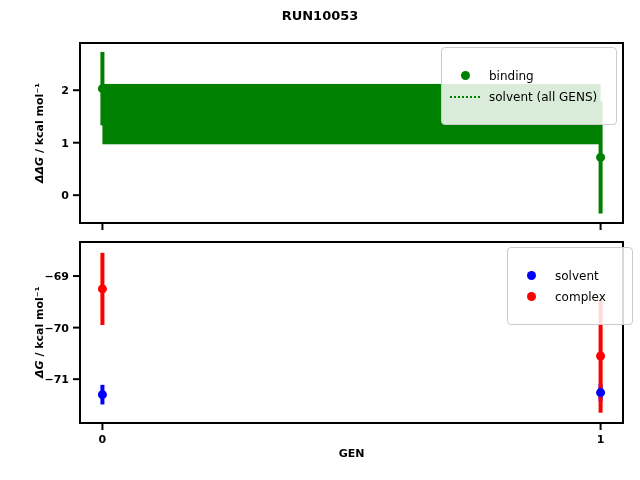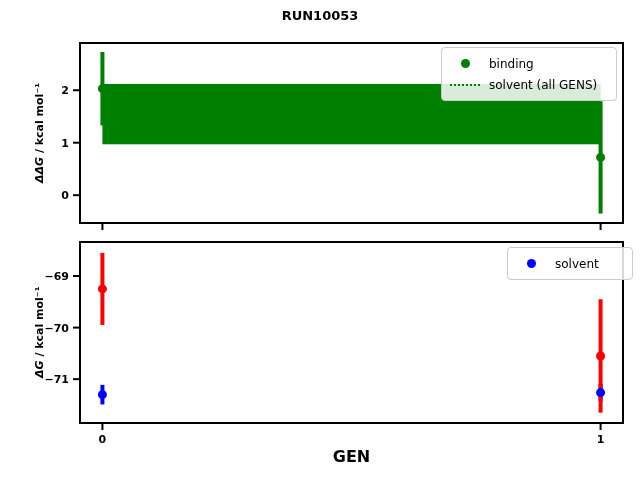--- a/index.html
+++ b/index.html
@@ -2,23 +2,23 @@
 <html><head>
 <meta charset="utf-8">
 <style>
   html,body{margin:0;padding:0;background:#fff;}
   body{width:640px;height:480px;position:relative;font-family:"DejaVu Sans","Liberation Sans",sans-serif;color:#000;overflow:hidden;}
   .figure{position:absolute;inset:0;background:#fff;}
   #plot-svg{position:absolute;left:0;top:0;}
   .fig-title{position:absolute;top:8px;left:0;width:640px;text-align:center;font-size:13px;font-weight:bold;}
   .ylabel{position:absolute;left:26px;width:26px;display:flex;align-items:center;justify-content:center;
           writing-mode:vertical-rl;transform:rotate(180deg);font-size:11px;font-weight:bold;white-space:nowrap;}
-  .xlabel{position:absolute;left:80px;width:543px;top:447px;text-align:center;font-size:16px;font-weight:bold;}
+  .xlabel{position:absolute;left:80px;width:543px;top:447px;text-align:center;font-size:11px;font-weight:bold;}
   .legend{position:absolute;box-sizing:border-box;background:rgba(255,255,255,0.85);
-          border:1px solid #cccccc;border-radius:4px;padding:5px 8px;display:flex;flex-direction:column;font-size:12px;}
+          border:1px solid #cccccc;border-radius:4px;padding:17px 8px;display:flex;flex-direction:column;font-size:12px;}
   .legend-row{display:flex;align-items:center;height:21px;}
   .marker-area{width:30px;display:flex;align-items:center;justify-content:center;flex:0 0 30px;}
   .dot{width:9px;height:9px;border-radius:50%;}
   .dline{width:30px;height:0;border-top:2px dotted #008000;}
   .legend-label{margin-left:9px;white-space:nowrap;}
   .tick-text{font-family:"DejaVu Sans","Liberation Sans",sans-serif;font-size:11px;font-weight:bold;fill:#000;}
 </style>
 </head>
 <body>
 
@@ -87,15 +87,21 @@
       </div>
     </div>
 
   <div class="legend" style="left:507px;top:247px;width:126px;">
       <div class="legend-row">
         <span class="marker-area">
           <span class="dot" style="background: rgb(0, 0, 255);"></span>
         </span>
         <span class="legend-label">solvent</span>
       </div>
+      <div class="legend-row">
+        <span class="marker-area">
+          <span class="dot" style="background: rgb(255, 0, 0);"></span>
+        </span>
+        <span class="legend-label">complex</span>
+      </div>
     </div>
 
 </div>
 
 </body></html>

